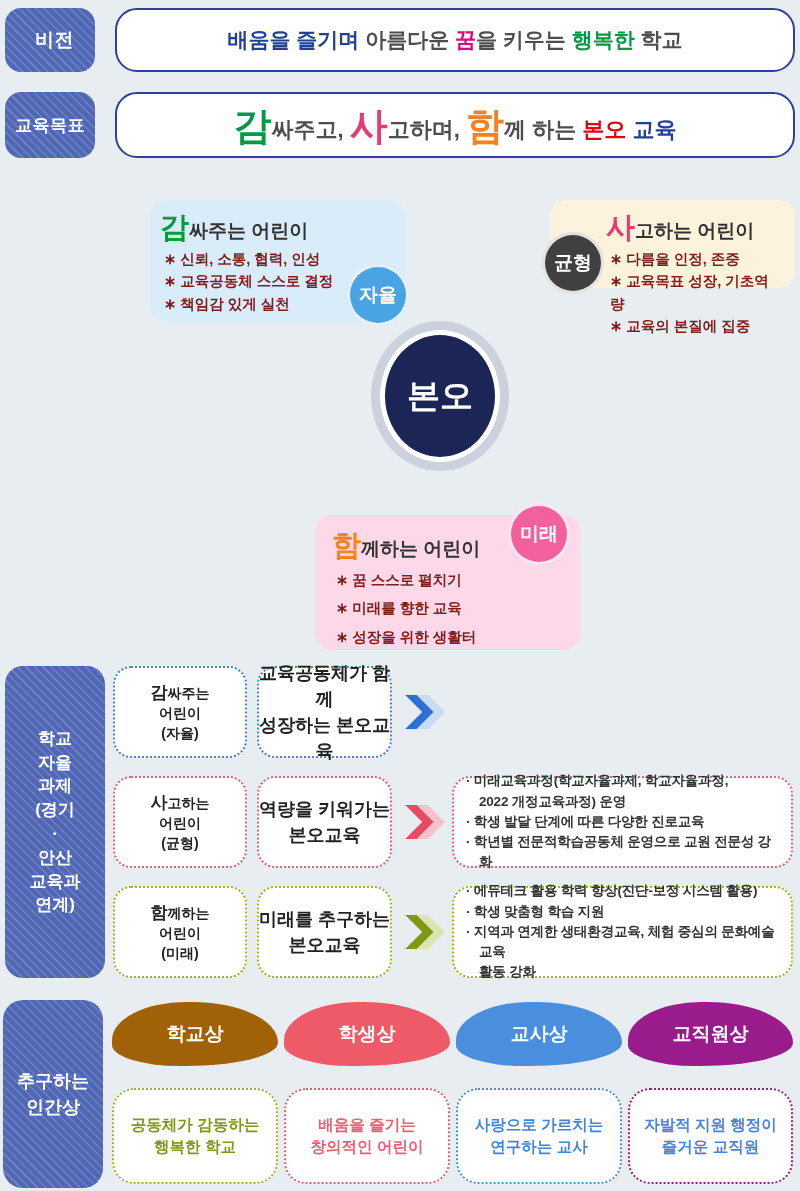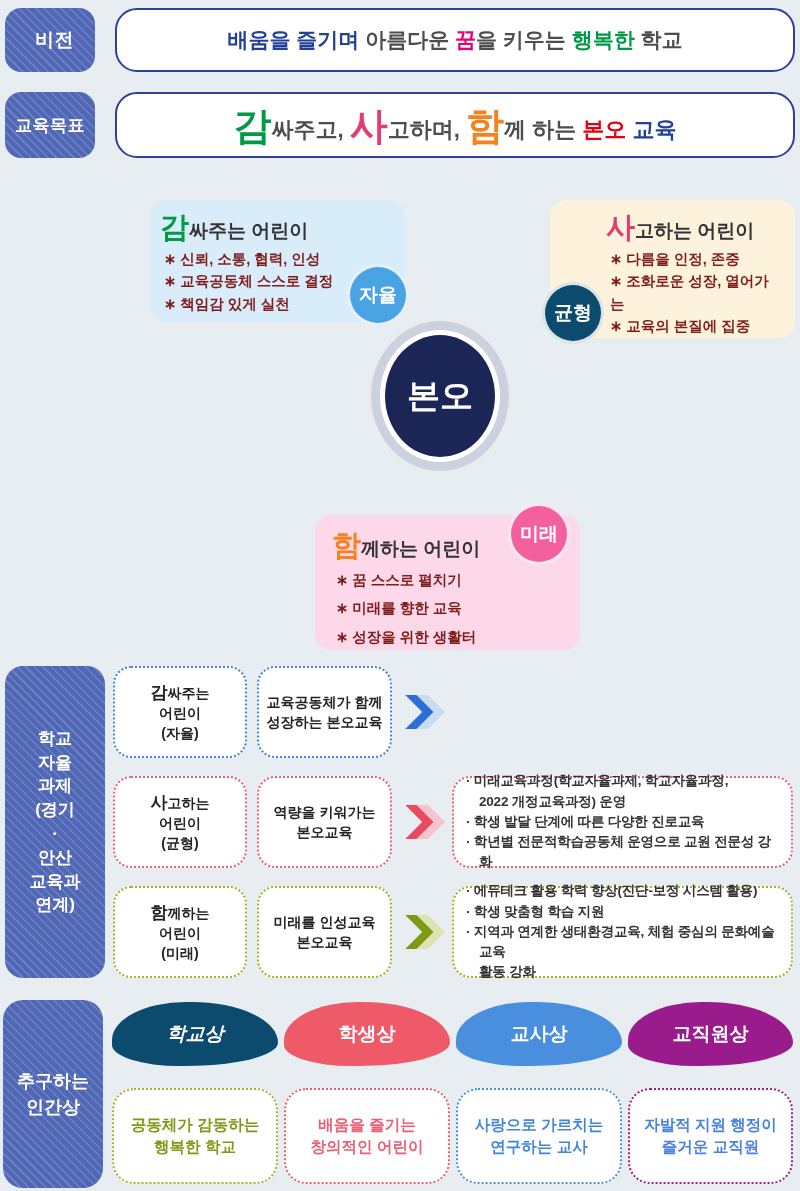--- a/index.html
+++ b/index.html
@@ -21,21 +21,21 @@
   }
   .vision-box{ top:8px; height:64px; }
   .goal-box{ top:92px; height:66px; }
   .rich{ font-size:21px; white-space:nowrap; }
   .goal-text{ font-size:22px; }
   .rich .seg-big{ font-size:38px; line-height:1; position:relative; top:2px; }
 
   
   .card{ position:absolute; border-radius:16px; padding:13px 14px 10px 17px; }
   .card1{ left:150px; top:200px; width:255px; height:122px; }
-  .card2{ left:550px; top:200px; width:245px; height:138px; padding-left:56px; }
+  .card2{ left:550px; top:200px; width:245px; height:88px; padding-left:56px; }
   .card3{ left:315px; top:515px; width:265px; height:135px; padding-top:16px; }
   .card-title{ margin-bottom:4px; }
   .card-initial{ font-size:29px; font-weight:800; line-height:1; vertical-align:baseline; }
   .card-title-rest{ font-size:19px; color:#333; }
   .card-bullets{ white-space:pre-line; font-size:14.5px; color:#7f1d1d; line-height:1.55; padding-left:4px; }
   .card3 .card-bullets{ line-height:1.95; }
   .badge{
     position:absolute; width:62px; height:62px; border-radius:50%; color:#fff; font-size:19px;
     display:flex; align-items:center; justify-content:center; border:3px solid rgba(255,255,255,.85);
   }
@@ -58,21 +58,21 @@
     background-image:repeating-linear-gradient(45deg, rgba(255,255,255,.16) 0 1.5px, rgba(255,255,255,0) 1.5px 6px);
   }
   .trow{ position:absolute; left:0; width:800px; height:92px; }
   .trow-1{ top:666px; } .trow-2{ top:776px; } .trow-3{ top:886px; }
   .tbox{ position:absolute; top:0; height:92px; background:#fff; border-width:2px; border-style:dotted; border-radius:18px;
          display:flex; flex-direction:column; align-items:center; justify-content:center; }
   .tb-child{ left:113px; width:134px; }
   .child-text{ white-space:pre-line; text-align:center; font-size:14px; color:#222; line-height:1.4; }
   .child-text .ci{ font-size:17px; font-weight:800; }
   .tb-mid{ left:257px; width:135px; }
-  .mid-text{ white-space:pre-line; text-align:center; font-size:14px; color:#222; line-height:1.45; }
+  .mid-text{ white-space:pre-line; text-align:center; font-size:18px; color:#222; line-height:1.45; }
   .chev{ position:absolute; left:404px; top:29px; width:44px; height:34px; }
   .tb-items{ left:452px; width:341px; align-items:flex-start; padding:6px 8px 6px 12px; }
   .task-item{ white-space:pre-line; font-size:13.5px; color:#333; line-height:1.5; padding-left:13px; text-indent:-13px; letter-spacing:-0.2px; }
 
   
   .psidebar{
     position:absolute; left:3px; top:1000px; width:100px; height:188px; border-radius:20px; color:#fff;
     display:flex; align-items:center; justify-content:center; text-align:center; font-size:18px; line-height:1.45;
     white-space:pre-line;
     background-image:repeating-linear-gradient(45deg, rgba(255,255,255,.16) 0 1.5px, rgba(255,255,255,0) 1.5px 6px);
@@ -110,23 +110,23 @@
     <div class="card-title"><span class="card-initial" style="color: rgb(0, 154, 68);">감</span><span class="card-title-rest">싸주는 어린이</span></div>
     <div class="card-bullets">∗ 신뢰, 소통, 협력, 인성
 ∗ 교육공동체 스스로 결정
 ∗ 책임감 있게 실천</div>
     <div class="badge badge-1" style="background-color: rgb(74, 164, 228);">자율</div>
   </div>
 
   <div class="card card2" style="background-color: rgb(253, 243, 221);">
     <div class="card-title"><span class="card-initial" style="color: rgb(231, 58, 110);">사</span><span class="card-title-rest">고하는 어린이</span></div>
     <div class="card-bullets">∗ 다름을 인정, 존중
-∗ 조화로운 성장, 열어가는
+∗ 교육목표 성장, 기초역량
 ∗ 교육의 본질에 집중</div>
-    <div class="badge badge-2" style="background-color: #0c4a6e;">균형</div>
+    <div class="badge badge-2" style="background-color: #404040;">균형</div>
   </div>
 
   <div class="center-circle" style="background-color: rgb(27, 37, 86);">본오</div>
 
   <div class="card card3" style="background-color: rgb(252, 216, 232);">
     <div class="card-title"><span class="card-initial" style="color: rgb(245, 130, 31);">함</span><span class="card-title-rest">께하는 어린이</span></div>
     <div class="card-bullets">∗ 꿈 스스로 펼치기
 ∗ 미래를 향한 교육
 ∗ 성장을 위한 생활터</div>
     <div class="badge badge-3" style="background-color: rgb(244, 96, 158);">미래</div>
@@ -179,40 +179,40 @@
     </div>
   </div>
 
   <div class="trow trow-3">
     <div class="tbox tb-child" style="border-color: rgb(160, 181, 39);">
       <div class="child-text"><span class="ci">함</span><span>께하는
 어린이
 (미래)</span></div>
     </div>
     <div class="tbox tb-mid" style="border-color: rgb(160, 181, 39);">
-      <div class="mid-text">미래를 인성교육
+      <div class="mid-text">미래를 추구하는
 본오교육</div>
     </div>
     <svg class="chev" viewBox="0 0 44 36">
       <path d="M12 0 L30 18 L12 36 L24 36 L42 18 L24 0 Z" fill="#dde4b0"></path>
       <path d="M0 0 L18 18 L0 36 L12 36 L30 18 L12 0 Z" fill="#7e9a14"></path>
     </svg>
     <div class="tbox tb-items" style="border-color: rgb(160, 181, 39);">
       <div class="task-item">· 에듀테크 활용 학력 향상(진단-보정 시스템 활용)</div>
       <div class="task-item">· 학생 맞춤형 학습 지원</div>
       <div class="task-item">· 지역과 연계한 생태환경교육, 체험 중심의 문화예술교육
 활동 강화</div>
     </div>
   </div>
 
   <div class="psidebar" style="background-color: rgb(79, 103, 181);">추구하는
 인간상</div>
 
   <div class="pcol pcol-0">
-    <div class="blob" style="background-color: #0c4a6e; font-style: italic;">학교상</div>
+    <div class="blob" style="background-color: #a16207;">학교상</div>
     <div class="pdesc" style="color: rgb(126, 154, 20); border-color: rgb(160, 181, 39);">공동체가 감동하는
 행복한 학교</div>
   </div>
   <div class="pcol pcol-1">
     <div class="blob" style="background-color: rgb(238, 90, 104);">학생상</div>
     <div class="pdesc" style="color: rgb(236, 95, 116); border-color: rgb(238, 90, 104);">배움을 즐기는
 창의적인 어린이</div>
   </div>
   <div class="pcol pcol-3">
     <div class="blob" style="background-color: rgb(154, 27, 140);">교직원상</div>

